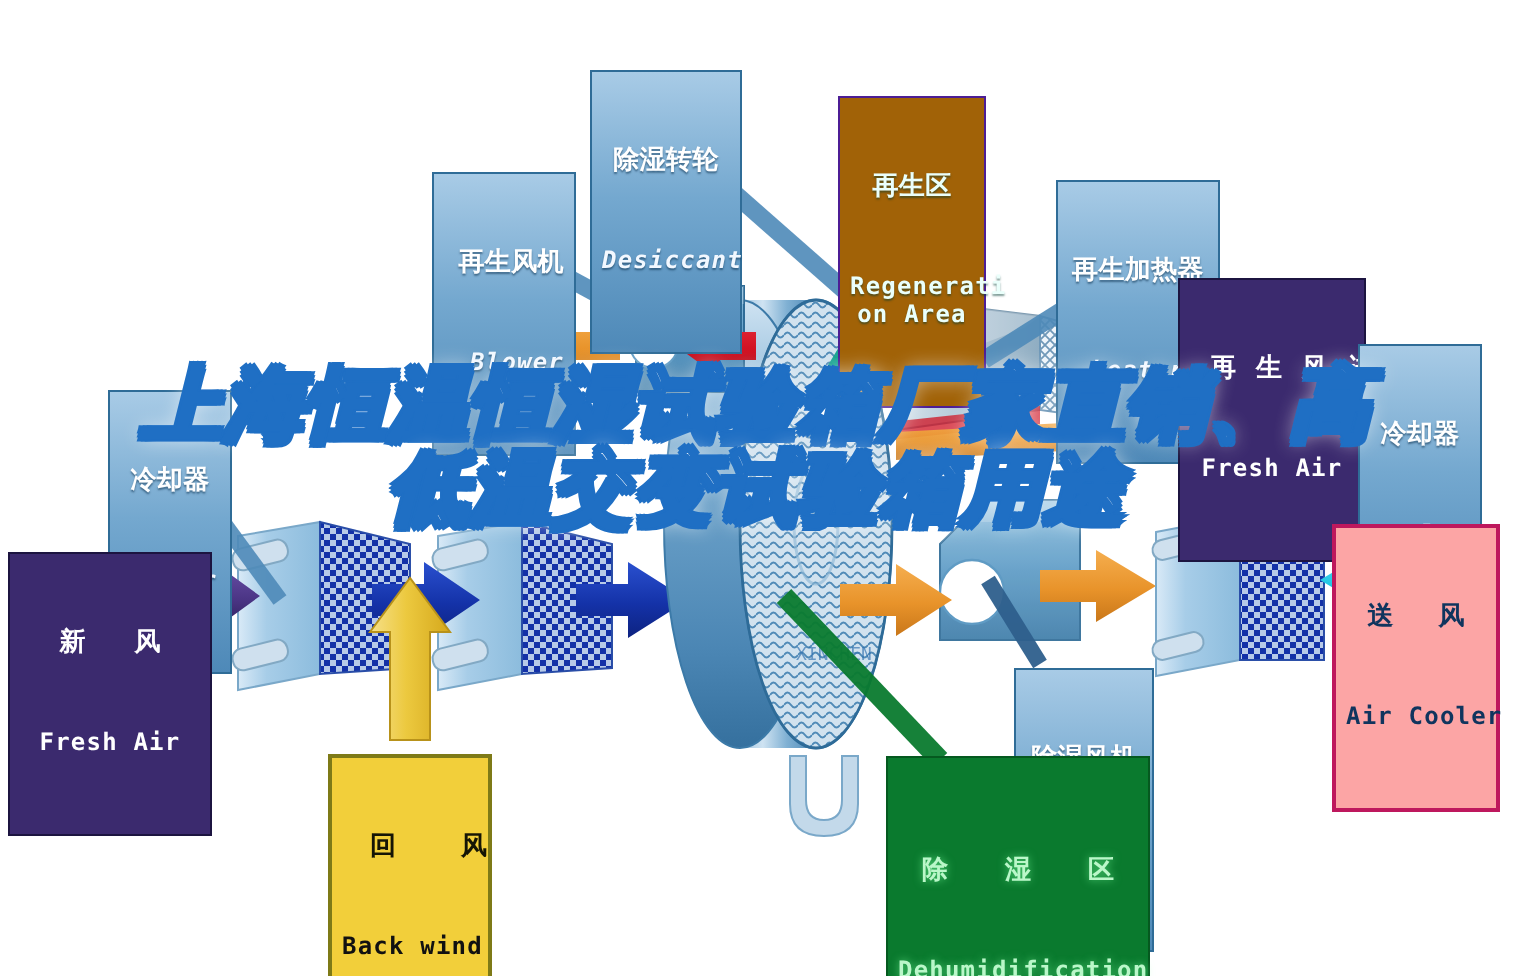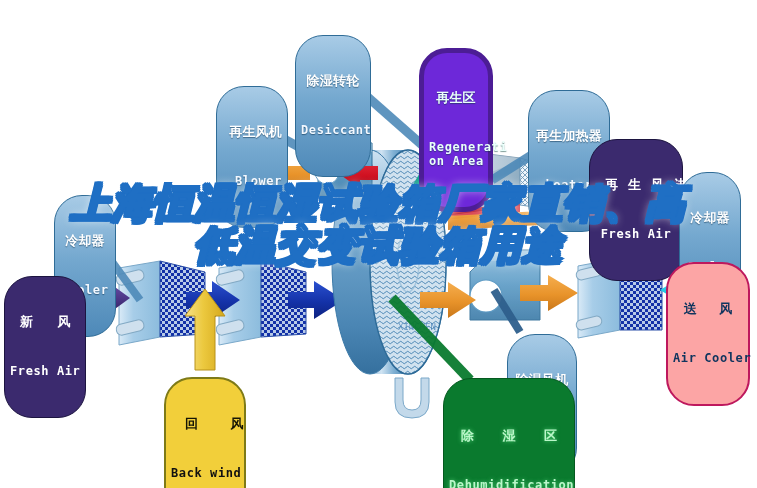--- a/index.html
+++ b/index.html
@@ -26,21 +26,20 @@
 
   
   .lbl {
     position: absolute;
     box-sizing: border-box;
     text-align: center;
     line-height: 1.12;
     white-space: pre;
     padding: 2px 5px 3px 5px;
     letter-spacing: 0.2px;
-    border-radius: 28px;
   }
   .lbl .cn {
     display: block;
     font-family: "DejaVu Sans", sans-serif;
     font-weight: bold;
     font-size: 13px;
   }
   .lbl .en {
     display: block;
     font-family: "DejaVu Sans Mono", monospace;
@@ -49,34 +48,34 @@
     letter-spacing: 0.6px;
   }
 
   
   .lbl.blue {
     background: linear-gradient(180deg, #a8cbe6 0%, #74a8cf 45%, #4e89b8 100%);
     border: 1px solid #2f6c97;
     color: #ffffff;
     text-shadow: 0 1px 1px rgba(10,45,75,.55);
   }
-  .lbl.blue .en { color: #f2f8ff; }
+  .lbl.blue .en { color: #f2f8ff; font-style: italic; }
 
   
   .lbl.orange {
     background: linear-gradient(180deg, #d98a33 0%, #c4762a 100%);
     border: 1px solid #9c5a1c;
     color: #ffffff;
     text-shadow: 0 1px 1px rgba(80,40,5,.6);
   }
 
   
   .lbl.teal {
-    background: #6d28d9;
-    border: 5px solid #4c1d95;
+    background: #a16207;
+    border: 1px solid #4c1d95;
     color: #eafffb;
     text-shadow: 0 1px 1px rgba(0,60,50,.5);
   }
 
   
   .lbl.purple {
     background: #3b2a6e;
     border: 1px solid #1c1440;
     color: #ffffff;
   }
@@ -389,21 +388,21 @@
   <div class="lbl blue" style="left:54px; top:195px; width:62px;">
     <span class="cn">冷却器</span>
     <span class="en">Cooler</span>
   </div>
 
   <div class="lbl blue" style="left:679px; top:172px; width:62px;">
     <span class="cn">冷却器</span>
     <span class="en">Cooler</span>
   </div>
 
-  <div class="lbl purple" style="left:4px; top:276px; width:82px;">
+  <div class="lbl purple" style="left:4px; top:276px; width:102px;">
     <span class="cn">新 风</span>
     <span class="en">Fresh Air</span>
   </div>
 
   <div class="lbl yellow" style="left:164px; top:377px; width:82px;">
     <span class="cn">回 风</span>
     <span class="en">Back wind</span>
   </div>
 
   <div class="lbl blue" style="left:507px; top:334px; width:70px;">

